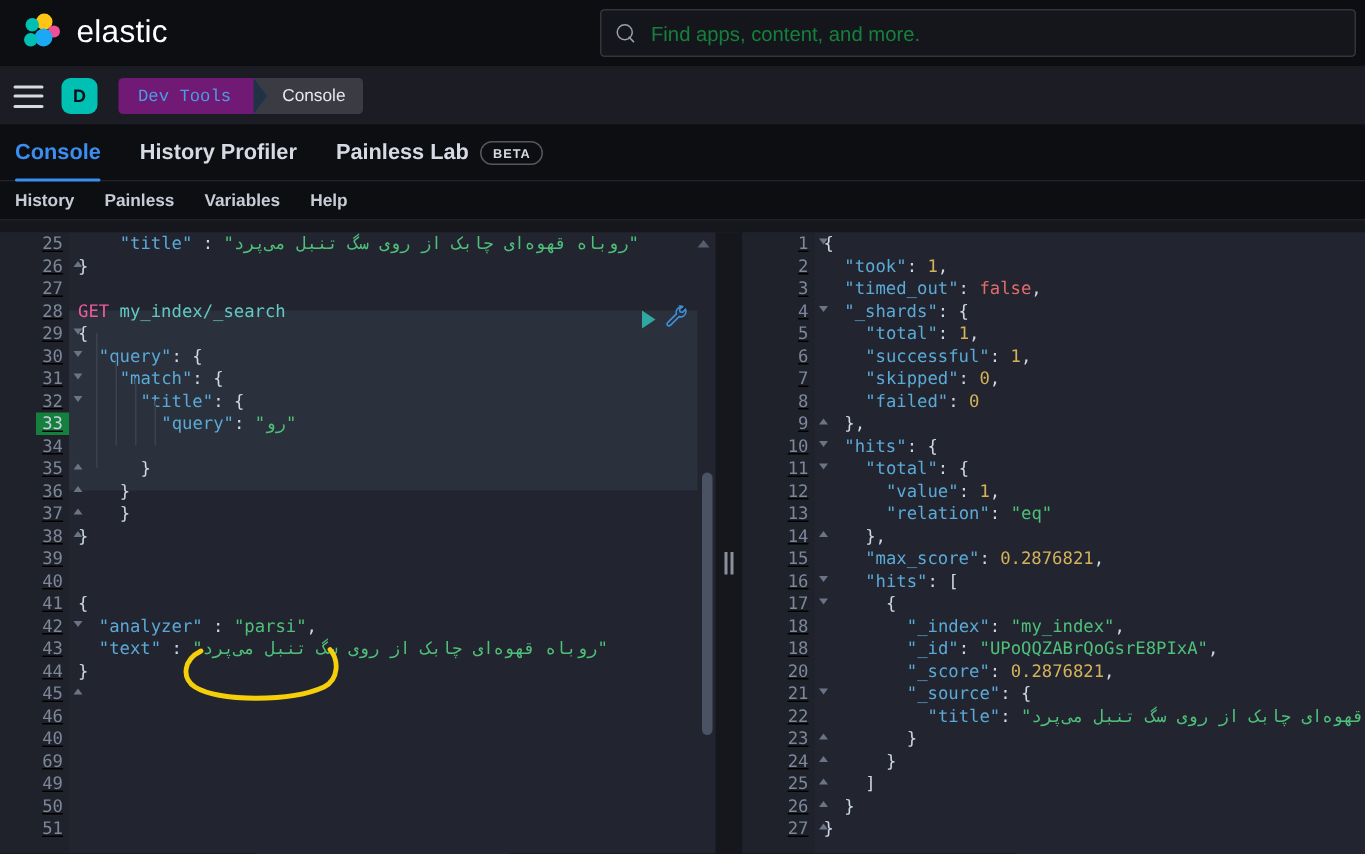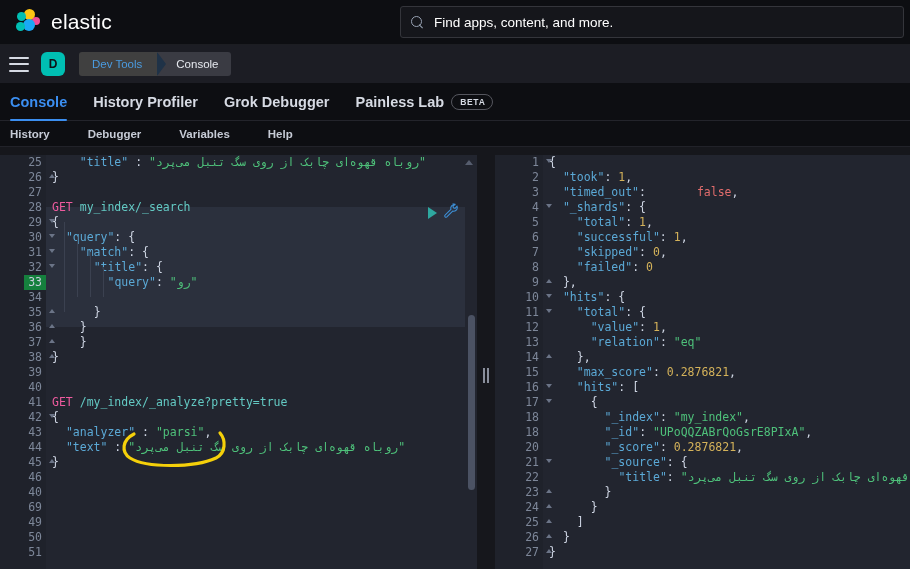--- a/index.html
+++ b/index.html
@@ -42,40 +42,40 @@
   .gs-icon { width: 13px; height: 13px; position: relative; flex: none; }
   .gs-icon::before {
     content:""; position:absolute; left:0; top:0;
     width: 9px; height: 9px; border: 1.3px solid #98a2b3; border-radius: 50%;
   }
   .gs-icon::after {
     content:""; position:absolute; left: 8px; top: 8px;
     width: 5px; height: 1.3px; background: #98a2b3; transform: rotate(45deg);
     transform-origin: left center;
   }
-  .gs-text { color: #ffffff; font-size: 13.5px; }
+  .gs-text { color: #15803d; font-size: 13.5px; }
 
   
   .crumbrow {
     height: 38px; background: #1c1d24;
     display: flex; align-items: center; padding-left: 9px; gap: 12px;
   }
   .hamburger { width: 20px; height: 15px; display:flex; flex-direction:column; justify-content:space-between; cursor:pointer; }
   .hamburger span { display:block; height: 2px; background: #d6dae3; border-radius: 1px; }
   .app-badge {
     width: 24px; height: 24px; border-radius: 6px; background: #00bfb3;
     color: #0d1117; font-size: 12px; font-weight: bold;
     display: flex; align-items: center; justify-content: center;
   }
   .crumbs { display: flex; align-items: stretch; height: 24px; margin-left: 2px; }
   .crumb {
     display: flex; align-items: center; position: relative;
     font-size: 11.5px; padding: 0 12px 0 13px;
   }
-  .crumb-1 { background: #404040; color: #4a9be0; border-radius: 3px 0 0 3px; padding-right: 16px; }
+  .crumb-1 { background: #701a75; color: #4a9be0; border-radius: 3px 0 0 3px; padding-right: 16px; font-family: Liberation Mono, monospace; }
   .crumb-1::after {
     content:""; position: absolute; right: -8px; top: 0;
     width: 0; height: 0;
     border-top: 12px solid transparent; border-bottom: 12px solid transparent;
     border-left: 9px solid #1f3247; z-index: 2;
   }
   .crumb-2 { background: #3a3b43; color: #e6e9ef; border-radius: 0 3px 3px 0; padding-left: 18px; }
 
   
   .tabs {
@@ -96,21 +96,21 @@
   }
   .beta-pill {
     font-size: 8.5px; font-weight: bold; letter-spacing: .7px;
     color: #d6dae3; border: 1px solid #55565e; border-radius: 9px;
     padding: 2px 7px 2px 8px;
   }
 
   
   .subnav {
     height: 26px; background: #0d0e12;
-    display: flex; align-items: center; gap: 38px; padding: 0 10px;
+    display: flex; align-items: center; gap: 20px; padding: 0 10px;
     border-bottom: 1px solid #212229;
   }
   .subnav-item { font-size: 11.5px; font-weight: bold; color: #c6cbd6; cursor: pointer; }
 
   
   .workspace {
     position: absolute; left: 0; right: 0; top: 155px; bottom: 0;
     display: flex; background: #22252f;
   }
   .pane { position: relative; height: 100%; overflow: hidden; }
@@ -121,21 +121,21 @@
     display:flex; gap: 2px; cursor: col-resize;
   }
   .splitter-grip i { width: 2px; height: 15px; background: #8a8f9c; display:block; }
   .pane-right { flex: 1; background: #22252f; }
 
   .code {
     font-family: "DejaVu Sans Mono", "Liberation Mono", monospace;
     font-size: 11.5px; line-height: 15px;
     white-space: pre;
   }
-  .lines { position: absolute; top: 0; bottom: 0; }
+  .lines { position: absolute; top: 0; bottom: 0; text-decoration: underline; }
   .lines-left  { left: 0; width: 46px; background: #1f222b; }
   .lines-right { left: 0; width: 48px; background: #1f222b; }
   .ln {
     height: 15px; color: #7d8799; text-align: right;
     font-family: "DejaVu Sans Mono", "Liberation Mono", monospace;
     font-size: 11.5px; line-height: 15px;
     padding-right: 4px; position: relative;
   }
   .ln.cur { background: #15803d; color: #c8cfdd; margin-left: 24px; }
   .fold {
@@ -146,21 +146,21 @@
   .fold.up   { border-bottom: 4px solid #6b7487; }
 
   .codetext { position: absolute; top: 0; }
   .codetext-left  { left: 52px; right: 12px; }
   .codetext-right { left: 54px; right: 8px; }
   .row { height: 15px; line-height: 15px; position: relative; }
 
   .k-key  { color: #5ba9d6; }           
   .k-str  { color: #4ec07a; }           
   .k-num  { color: #d4b25a; }           
-  .k-bool { color: #e06c6c; margin-left: 44px; }           
+  .k-bool { color: #e06c6c; }           
   .k-pun  { color: #cfd6e4; }           
   .k-meth { color: #ef5b9f; }           
   .k-url  { color: #63c9c3; }           
   .rtl { direction: rtl; unicode-bidi: bidi-override; }
 
   .active-block {
     position: absolute; left: 46px; right: 12px;
     background: #2b303d;
   }
   .indent-guide { position: absolute; width: 1px; background: #3b4150; }
@@ -216,31 +216,28 @@
   </div>
 
   <div class="tabs">
     <div class="tab active">
       <span>Console</span>
     </div>
     <div class="tab">
       <span>History Profiler</span>
     </div>
     <div class="tab">
-      <span>Grok Debugger</span>
-    </div>
-    <div class="tab">
       <span>Painless Lab</span>
       <span class="beta-pill">BETA</span>
     </div>
   </div>
 
   <div class="subnav">
     <div class="subnav-item">History</div>
-    <div class="subnav-item">Debugger</div>
+    <div class="subnav-item">Painless</div>
     <div class="subnav-item">Variables</div>
     <div class="subnav-item">Help</div>
   </div>
 
   <div class="workspace">
 
     <div class="pane pane-left">
       <div class="active-block" style="top:52px;height:120px;"></div>
       <div class="lines lines-left" id="left-gutter">
           <div class="ln">25</div>
@@ -281,21 +278,20 @@
           <div class="row code"><span class="k-pun"> </span><span class="k-pun"> </span><span class="k-pun"> </span><span class="k-pun"> </span><span class="k-key">"match"</span><span class="k-pun">:</span><span class="k-pun"> </span><span class="k-pun">{</span></div>
           <div class="row code"><span class="k-pun"> </span><span class="k-pun"> </span><span class="k-pun"> </span><span class="k-pun"> </span><span class="k-pun"> </span><span class="k-pun"> </span><span class="k-key">"title"</span><span class="k-pun">:</span><span class="k-pun"> </span><span class="k-pun">{</span></div>
           <div class="row code"><span class="k-pun"> </span><span class="k-pun"> </span><span class="k-pun"> </span><span class="k-pun"> </span><span class="k-pun"> </span><span class="k-pun"> </span><span class="k-pun"> </span><span class="k-pun"> </span><span class="k-key">"query"</span><span class="k-pun">:</span><span class="k-pun"> </span><span class="k-str rtl">"رو"</span></div>
           <div class="row code"></div>
           <div class="row code"><span class="k-pun"> </span><span class="k-pun"> </span><span class="k-pun"> </span><span class="k-pun"> </span><span class="k-pun"> </span><span class="k-pun"> </span><span class="k-pun">}</span></div>
           <div class="row code"><span class="k-pun"> </span><span class="k-pun"> </span><span class="k-pun"> </span><span class="k-pun"> </span><span class="k-pun">}</span></div>
           <div class="row code"><span class="k-pun"> </span><span class="k-pun"> </span><span class="k-pun"> </span><span class="k-pun"> </span><span class="k-pun">}</span></div>
           <div class="row code"><span class="k-pun">}</span></div>
           <div class="row code"></div>
           <div class="row code"></div>
-          <div class="row code"><span class="k-meth">GET</span> <span class="k-url">/my_index/_analyze?pretty=true</span></div>
           <div class="row code"><span class="k-pun">{</span></div>
           <div class="row code"><span class="k-pun"> </span><span class="k-pun"> </span><span class="k-key">"analyzer"</span><span class="k-pun"> </span><span class="k-pun">:</span><span class="k-pun"> </span><span class="k-str">"parsi"</span><span class="k-pun">,</span></div>
           <div class="row code"><span class="k-pun"> </span><span class="k-pun"> </span><span class="k-key">"text"</span><span class="k-pun"> </span><span class="k-pun">:</span><span class="k-pun"> </span><span class="k-str rtl">"روباه قهوه‌ای چابک از روی سگ تنبل می‌پرد"</span></div>
           <div class="row code"><span class="k-pun">}</span></div>
           <div class="row code"></div>
           <div class="row code"></div>
           <div class="row code"></div>
           <div class="row code"></div>
           <div class="row code"></div>
           <div class="row code"></div>

